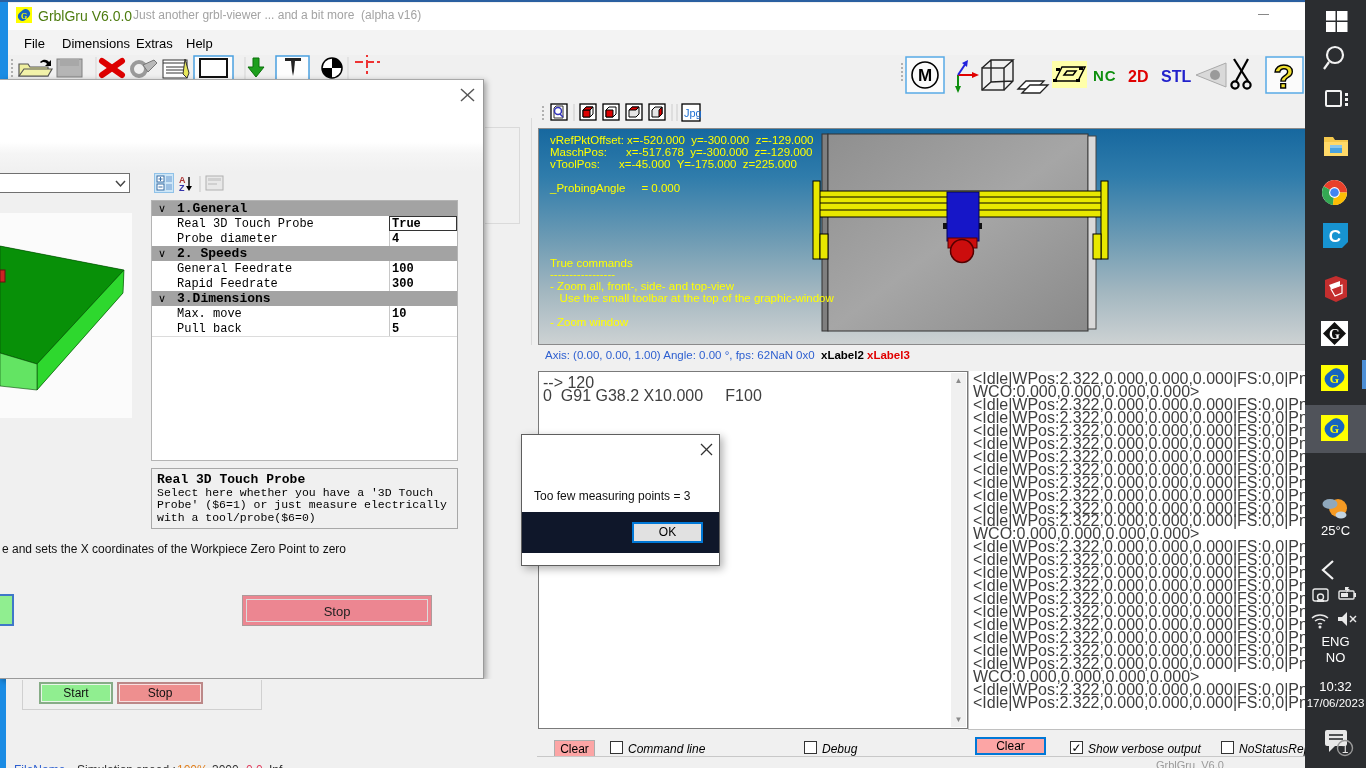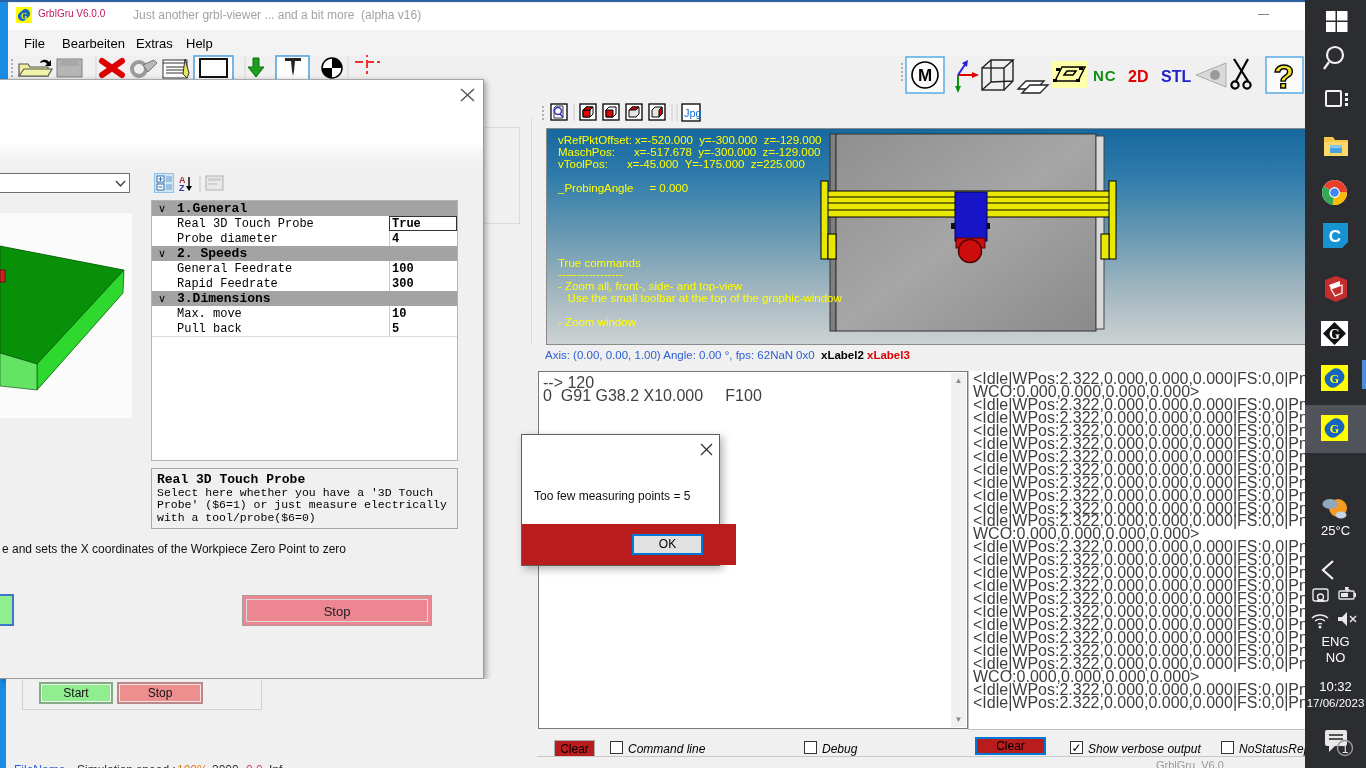--- a/index.html
+++ b/index.html
@@ -6,42 +6,42 @@
 html,body { width:1366px; height:768px; overflow:hidden; background:#f0f0f0;
   font-family:"Liberation Sans", sans-serif; }
 .abs { position:absolute; }
 #screen { position:relative; width:1366px; height:768px; background:#f0f0f0; }
 
 #topline { left:0; top:0; width:1305px; height:2px; background:#2a5fa0; }
 #blueL1 { left:0; top:2px; width:8px; height:77px; background:#1b8ce4; }
 #blueL2 { left:0; top:679px; width:6px; height:89px; background:#1b8ce4; }
 #titlebar { left:8px; top:3px; width:1297px; height:27px; background:#ffffff; }
 #appicon { left:16px; top:7px; width:16px; height:16px; background:#ffff00; }
-#titletext { left:38px; top:8px; font-size:10px; color:#be185d;text-align:right; }
+#titletext { left:38px; top:8px; font-size:14px; color:#4d7c0f;text-align:right; }
 #subtitle { left:133px; top:8px; font-size:12px; color:#a3a3a3; }
 #minbtn { left:1258px; top:14px; width:11px; height:1px; border-top:1px solid #888; }
 #menubar { left:8px; top:30px; width:1297px; height:25px; background:#f3f3f3; }
 .menuitem { position:absolute; top:6px; font-size:13px; color:#000; }
 #toolbar1 { left:8px; top:55px; width:1297px; height:45px; background:#f0f0f0; }
 
 #minitb { left:530px; top:100px; width:300px; height:28px; }
 #viewport { left:538px; top:128px; width:768px; height:217px;
   border:1px solid #8a8a8a;
-  background:linear-gradient(#17689f 0%, #2f7cab 22%, #6f9cb4 52%, #a3b7c0 76%, #cdd2d3 100%);margin-left:8px; }
+  background:linear-gradient(#17689f 0%, #2f7cab 22%, #6f9cb4 52%, #a3b7c0 76%, #cdd2d3 100%); }
 .ytext { position:absolute; color:#ffff00; font-size:11.5px; white-space:pre; }
 #axisrow { left:538px; top:347px; width:768px; height:22px; font-size:11.5px; }
 
 #console { left:538px; top:371px; width:430px; height:358px; background:#fff; border:1px solid #7a7a7a; }
 .ctext { position:absolute; color:#404040; font-size:16px; white-space:pre; }
 #vscroll { position:absolute; right:1px; top:1px; width:15px; height:354px; background:#f0f0f0; }
 #log { left:968px; top:371px; width:337px; height:359px; background:#fff; border-left:1px solid #c0c0c0; border-bottom:1px solid #c0c0c0; }
 #logtext { position:absolute; left:4px; top:2px; font-size:16px; color:#3f3f3f; line-height:12.95px; white-space:pre; }
 
 #bottomrow { left:538px; top:731px; width:767px; height:28px; background:#f0f0f0; }
-.wbtn { position:absolute; background:#b91c1c; border:1px solid #adadad; font-size:12px;
+.wbtn { position:absolute; background:#fca5a5; border:1px solid #adadad; font-size:12px;
   text-align:center; color:#000; }
 .chk { position:absolute; width:13px; height:13px; background:#fff; border:1px solid #333; }
 .chklbl { position:absolute; font-size:12px; color:#000;font-style:italic; }
 #statusbar { left:6px; top:756px; width:1299px; height:12px; background:#f0f0f0; border-top:1px solid #c8c8c8; overflow:hidden;text-align:right; }
 
 #taskbar { left:1305px; top:0; width:61px; height:768px; background:#2b2d30; }
 .tbtxt { position:absolute; color:#ffffff; font-size:12px; width:61px; text-align:center; left:0; }
 
 #dialog { left:0; top:79px; width:484px; height:600px; background:#f0f0f0;
   border-top:1px solid #a8a8a8; border-right:1px solid #9a9a9a; border-bottom:1px solid #9a9a9a;
@@ -79,21 +79,21 @@
     <g transform="rotate(-40 8 8)">
         <rect x="1.5" y="3.5" width="13" height="9" rx="4.2" fill="#1565c0"></rect>
       </g>
     <text x="8" y="11.5" font-size="8" font-weight="bold" text-anchor="middle" fill="#ffff00" font-family="Liberation Serif">G</text>
   </svg>
   <div class="abs" id="titletext">GrblGru V6.0.0</div>
   <div class="abs" id="subtitle">Just another grbl-viewer ... and a bit more&nbsp; (alpha v16)</div>
   <div class="abs" id="minbtn"></div>
   <div class="abs" id="menubar">
     <span class="menuitem" style="left:16px">File</span>
-    <span class="menuitem" style="left:54px">Bearbeiten</span>
+    <span class="menuitem" style="left:54px">Dimensions</span>
     <span class="menuitem" style="left:128px">Extras</span>
     <span class="menuitem" style="left:178px">Help</span>
   </div>
   <div class="abs" id="toolbar1">
     <svg width="480" height="45" style="position:absolute;left:0;top:0">
 
       <g fill="#b0b0b0">
         <rect x="3" y="4" width="2" height="2"></rect>
           <rect x="3" y="8" width="2" height="2"></rect>
         <rect x="3" y="12" width="2" height="2"></rect>
@@ -621,18 +621,18 @@
   <div class="abs" id="understrip" style="left:6px;top:679px;width:531px;height:80px;background:#f0f0f0">
     <div style="position:absolute;left:16px;top:1px;width:240px;height:30px;border:1px solid #d0d0d0;border-top:none"></div>
     <div style="position:absolute;left:33px;top:3px;width:74px;height:22px;background:#90ee90;border:2px solid #86ac86;box-shadow:inset 0 0 0 1px #e8f5e8;text-align:center;line-height:18px;font-size:12px;color:#111">Start</div>
     <div style="position:absolute;left:111px;top:3px;width:86px;height:22px;background:#ee8f8f;border:2px solid #bc8888;box-shadow:inset 0 0 0 1px #f8e0e0;text-align:center;line-height:18px;font-size:12px;color:#111">Stop</div>
   </div>
   <div class="abs" id="msgbox">
     <svg width="16" height="14" style="position:absolute;left:177px;top:8px" stroke="#333" stroke-width="1.3">
       <line x1="2" y1="1" x2="13" y2="12"></line>
         <line x1="13" y1="1" x2="2" y2="12"></line>
     </svg>
-    <div style="position:absolute;left:12px;top:54px;font-size:12px;color:#111">Too few measuring points = 5</div>
-    <div style="position:absolute;left:0;top:89px;width:214px;height:41px;background:#b91c1c">
+    <div style="position:absolute;left:12px;top:54px;font-size:12px;color:#111">Too few measuring points = 3</div>
+    <div style="position:absolute;left:0;top:77px;width:197px;height:41px;background:#0f172a">
       <div style="position:absolute;left:110px;top:10px;width:71px;height:21px;background:#e1e1e1;border:2px solid #0078d7;text-align:center;line-height:17px;font-size:12px;color:#000">OK</div>
     </div>
   </div>
 </div>
 
 </body></html>

